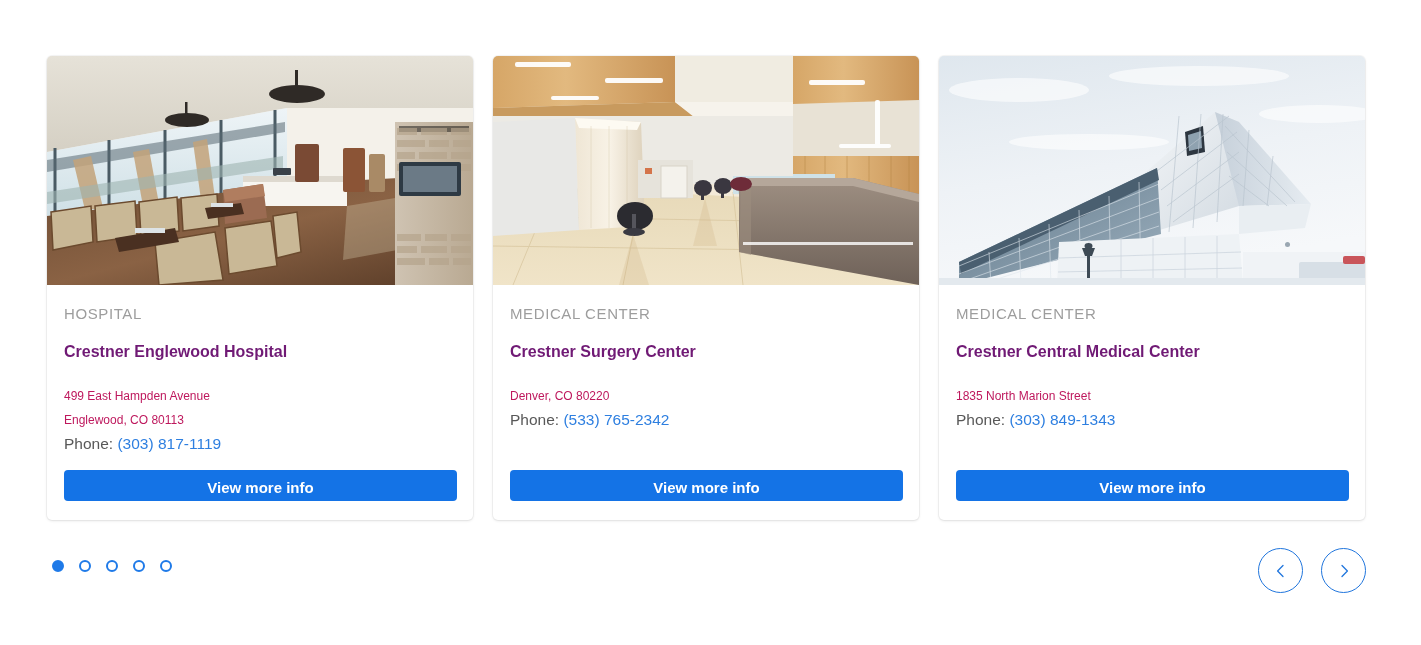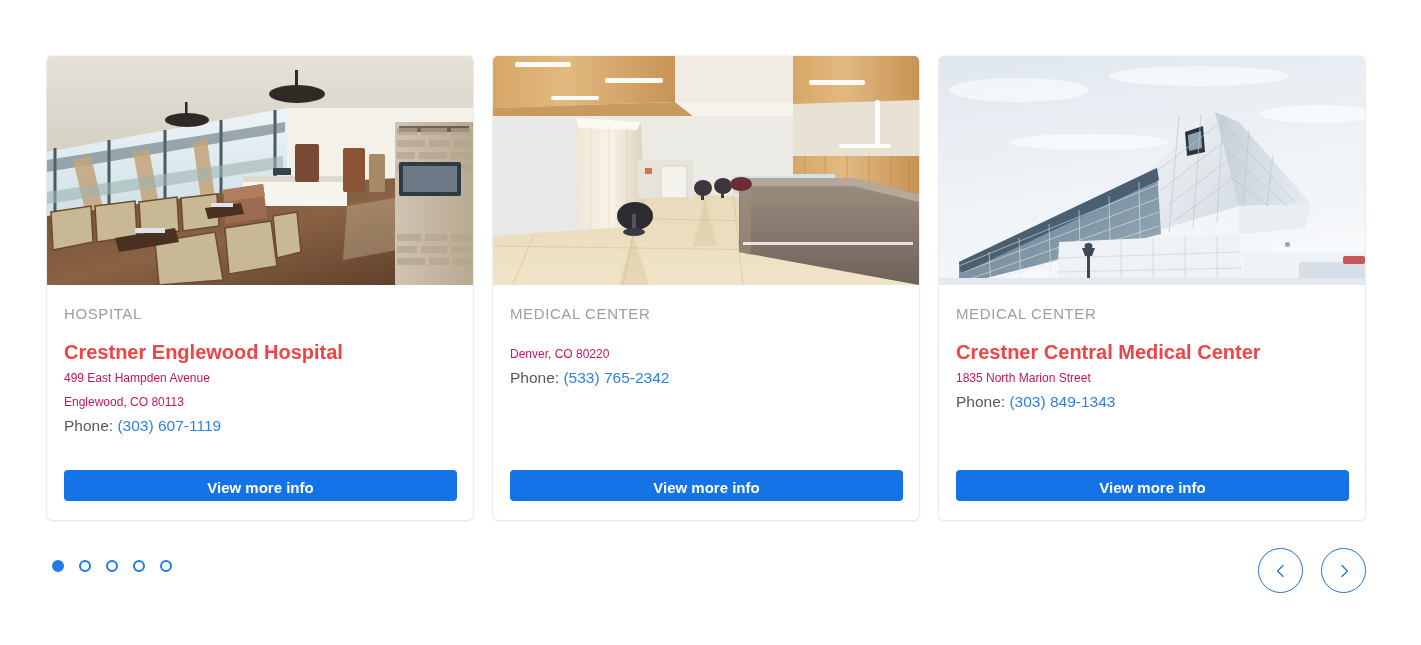--- a/index.html
+++ b/index.html
@@ -64,25 +64,25 @@
     font-size: 15px;
     letter-spacing: 0.6px;
     color: #9d9d9d;
     font-weight: 400;
     line-height: 18px;
     margin-bottom: 19px;
     white-space: nowrap;
   }
 
   .card-title {
-    font-size: 20px;
+    font-size: 16px;
     font-weight: bold;
-    color: #ef4444;
+    color: #701a75;
     line-height: 20px;
-    margin-bottom: 4px;
+    margin-bottom: 22px;
     white-space: nowrap;
   }
 
   .addr-line {
     font-size: 12px;
     color: #be185d;
     line-height: 24px;
     white-space: nowrap;
   }
 
@@ -279,21 +279,21 @@
           </g>
           <rect x="88" y="172" width="30" height="5" fill="#dde3e6"></rect>
           <rect x="164" y="147" width="22" height="4" fill="#dde3e6"></rect>
         </svg>
       </div>
       <div class="card-body">
         <div class="eyebrow">HOSPITAL</div>
         <div class="card-title">Crestner Englewood Hospital</div>
         <div class="addr-line">499 East Hampden Avenue</div>
         <div class="addr-line">Englewood, CO 80113</div>
-        <div class="phone-line"><span>Phone:</span> <a class="phone-link" href="#">(303) 607-1119</a></div>
+        <div class="phone-line"><span>Phone:</span> <a class="phone-link" href="#">(303) 817-1119</a></div>
       </div>
       <div class="cta-wrap">
         <button class="cta">View more info</button>
       </div>
     </div>
 
     <div class="card">
       <div class="card-media">
         <svg viewBox="0 0 426 229" preserveAspectRatio="xMidYMid slice">
           <defs>
@@ -381,20 +381,21 @@
           </g>
           <ellipse cx="248" cy="128" rx="11" ry="7" fill="#6e2c39"></ellipse>
           <g opacity="0.22" fill="#c9a978">
             <path d="M140 178 L156 229 L126 229 Z"></path>
             <path d="M212 142 L224 190 L200 190 Z"></path>
           </g>
         </svg>
       </div>
       <div class="card-body">
         <div class="eyebrow">MEDICAL CENTER</div>
+        <div class="card-title">Crestner Surgery Center</div>
         <div class="addr-line">Denver, CO 80220</div>
         <div class="phone-line"><span>Phone:</span> <a class="phone-link" href="#">(533) 765-2342</a></div>
       </div>
       <div class="cta-wrap">
         <button class="cta">View more info</button>
       </div>
     </div>
 
     <div class="card">
       <div class="card-media">

